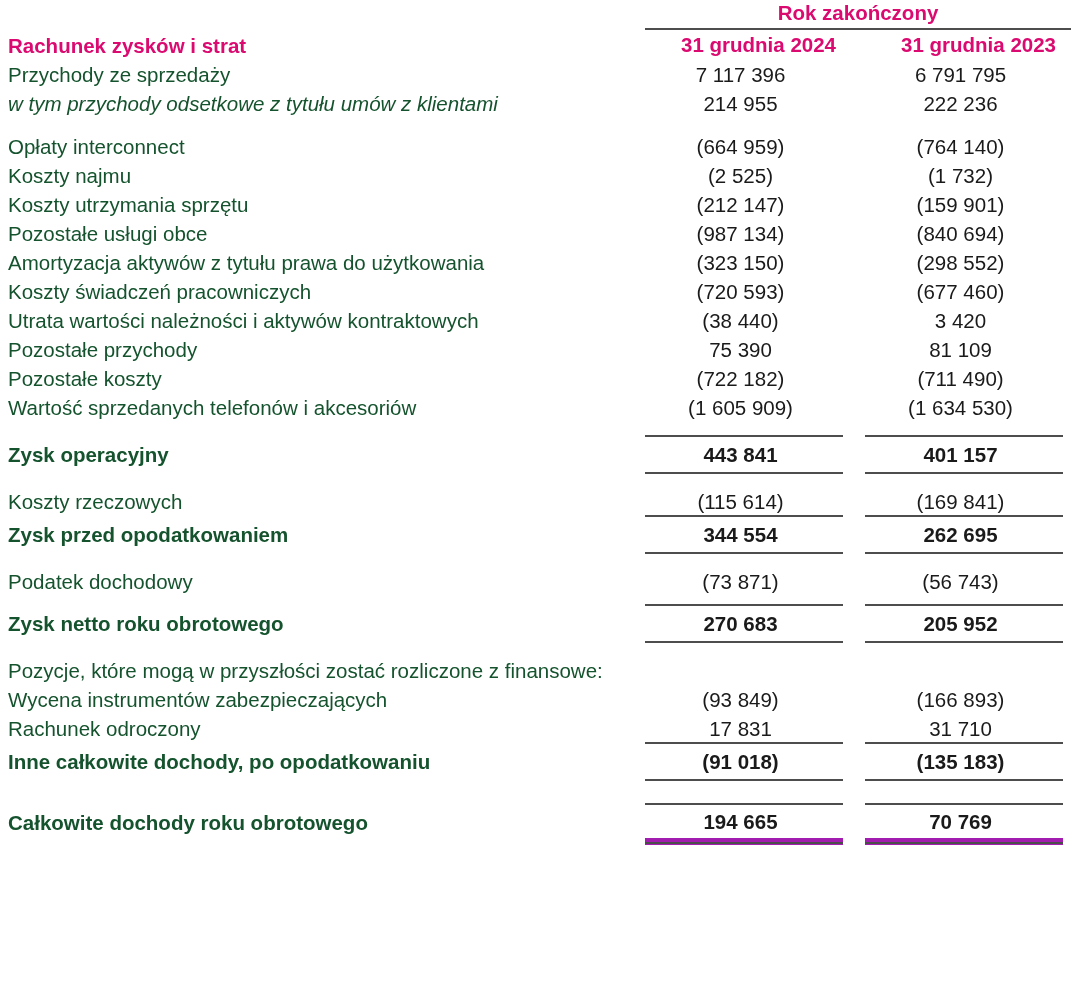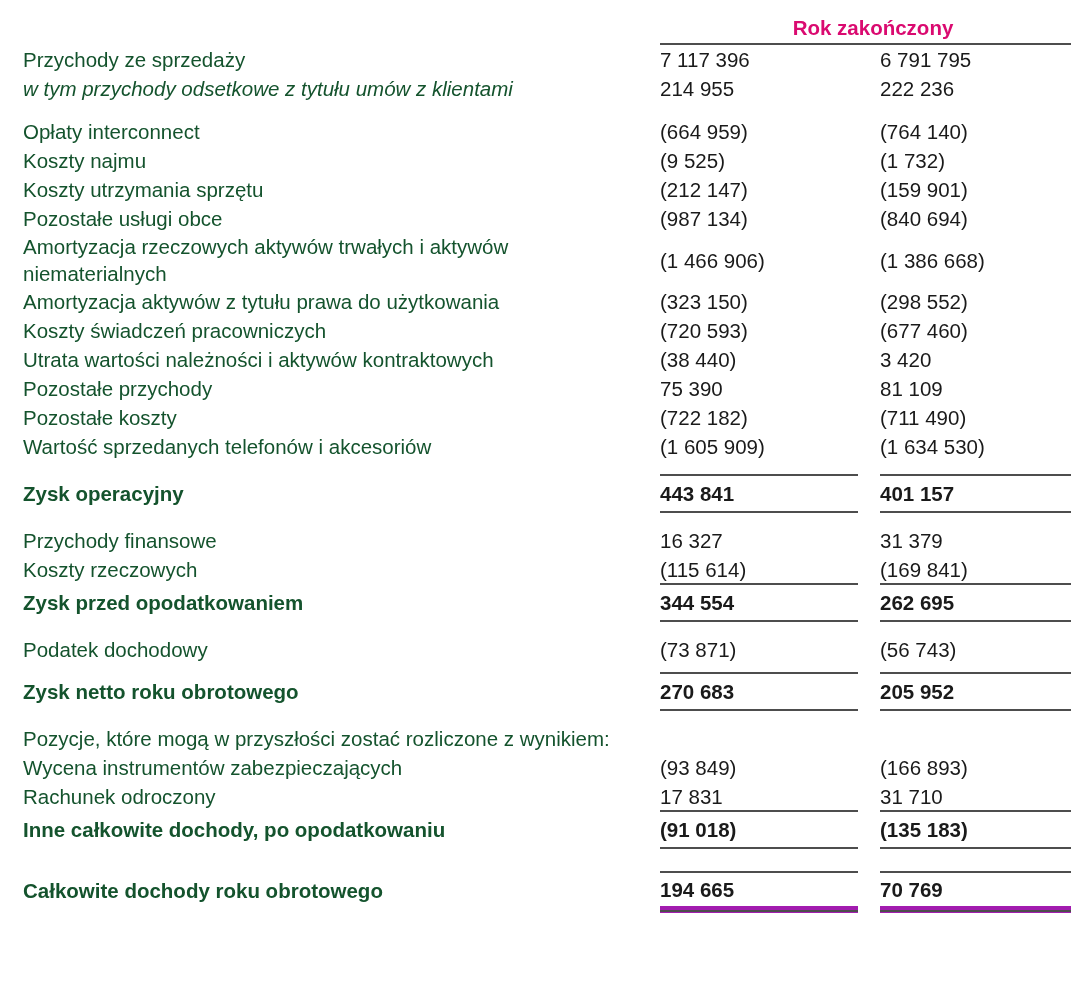--- a/index.html
+++ b/index.html
@@ -14,21 +14,21 @@
     height: 982px;
     font-family: "Liberation Sans", sans-serif;
     color: #111111;
     -webkit-font-smoothing: antialiased;
   }
 
   .statement {
     position: relative;
     width: 1071px;
     height: 982px;
-    padding: 15px;
+    padding: 0;
   }
 
   table.fin {
     width: 1071px;
     border-collapse: collapse;
     table-layout: fixed;
   }
 
   col.c-label { width: 637px; }
   col.c-gap1  { width: 8px;   }
@@ -59,21 +59,21 @@
     color: #14532d;
     font-weight: bold;
   }
   .lbl.accent-head {
     color: #DA0A70;
     font-weight: bold;
   }
 
   
   .num {
-    text-align: left;
+    text-align: center;
     padding-right: 7px;
     font-size: 20.5px;
     line-height: 27px;
     color: #1a1a1a;
     font-weight: 400;
     white-space: nowrap;
     font-variant-numeric: tabular-nums;
   }
   .num.bold { font-weight: bold; }
 
@@ -147,20 +147,28 @@
         <td></td>
         <td class="grouphead" colspan="4">Rok zakończony</td>
       </tr>
       <tr>
         <td class="grouprule"></td>
         <td class="grouprule"></td>
         <td class="grouprule" colspan="4">
             <div></div>
           </td>
       </tr>
+      <tr class="row">
+        <td class="lbl accent-head">Rachunek zysków i strat</td>
+        <td></td>
+        <td class="colhead">31 grudnia 2024</td>
+        <td></td>
+        <td class="colhead">31 grudnia 2023</td>
+        <td></td>
+      </tr>
 
       <tr class="row">
         <td class="lbl">Przychody ze sprzedaży</td>
         <td></td>
         <td class="num">7 117 396</td>
         <td></td>
         <td class="num">6 791 795</td>
         <td></td>
       </tr>
       <tr class="row">
@@ -180,49 +188,41 @@
         <td class="lbl">Opłaty interconnect</td>
         <td></td>
         <td class="num">(664 959)</td>
         <td></td>
         <td class="num">(764 140)</td>
         <td></td>
       </tr>
       <tr class="row">
         <td class="lbl">Koszty najmu</td>
         <td></td>
-        <td class="num">(9 525)</td>
+        <td class="num">(2 525)</td>
         <td></td>
         <td class="num">(1 732)</td>
         <td></td>
       </tr>
       <tr class="row">
         <td class="lbl">Koszty utrzymania sprzętu</td>
         <td></td>
         <td class="num">(212 147)</td>
         <td></td>
         <td class="num">(159 901)</td>
         <td></td>
       </tr>
       <tr class="row">
         <td class="lbl">Pozostałe usługi obce</td>
         <td></td>
         <td class="num">(987 134)</td>
         <td></td>
         <td class="num">(840 694)</td>
         <td></td>
       </tr>
-      <tr class="row-tall">
-        <td class="lbl">Amortyzacja rzeczowych aktywów trwałych i aktywów niematerialnych</td>
-        <td></td>
-        <td class="num">(1 466 906)</td>
-        <td></td>
-        <td class="num">(1 386 668)</td>
-        <td></td>
-      </tr>
       <tr class="row">
         <td class="lbl">Amortyzacja aktywów z tytułu prawa do użytkowania</td>
         <td></td>
         <td class="num">(323 150)</td>
         <td></td>
         <td class="num">(298 552)</td>
         <td></td>
       </tr>
       <tr class="row">
         <td class="lbl">Koszty świadczeń pracowniczych</td>
@@ -276,28 +276,20 @@
         <td></td>
         <td class="num bold rule-top rule-bot">401 157</td>
         <td></td>
       </tr>
 
       <tr class="spacer">
           <td colspan="6"></td>
         </tr>
 
       <tr class="row">
-        <td class="lbl">Przychody finansowe</td>
-        <td></td>
-        <td class="num">16 327</td>
-        <td></td>
-        <td class="num">31 379</td>
-        <td></td>
-      </tr>
-      <tr class="row">
         <td class="lbl">Koszty rzeczowych</td>
         <td></td>
         <td class="num">(115 614)</td>
         <td></td>
         <td class="num">(169 841)</td>
         <td></td>
       </tr>
 
       <tr class="row-total">
         <td class="lbl accent">Zysk przed opodatkowaniem</td>
@@ -332,21 +324,21 @@
         <td></td>
         <td class="num bold rule-top rule-bot">205 952</td>
         <td></td>
       </tr>
 
       <tr class="spacer">
           <td colspan="6"></td>
         </tr>
 
       <tr class="row">
-        <td class="lbl">Pozycje, które mogą w przyszłości zostać rozliczone z wynikiem:</td>
+        <td class="lbl">Pozycje, które mogą w przyszłości zostać rozliczone z finansowe:</td>
         <td></td>
           <td class="num"></td>
           <td></td>
           <td class="num"></td>
           <td></td>
       </tr>
       <tr class="row">
         <td class="lbl">Wycena instrumentów zabezpieczających</td>
         <td></td>
         <td class="num">(93 849)</td>

